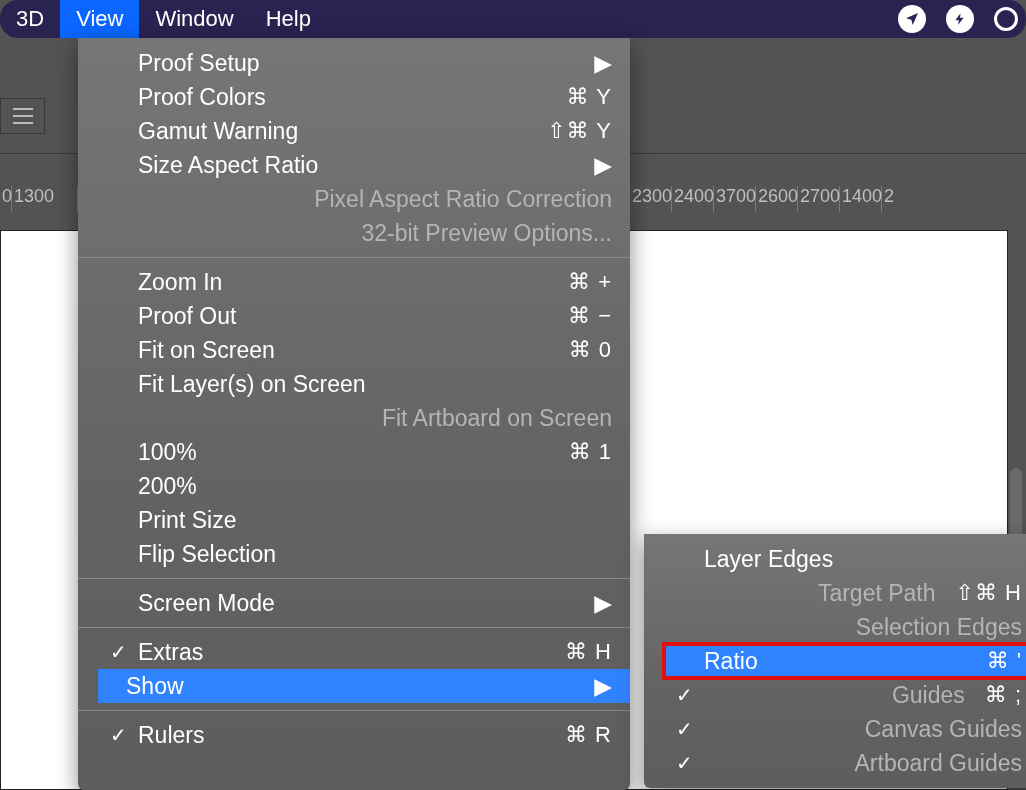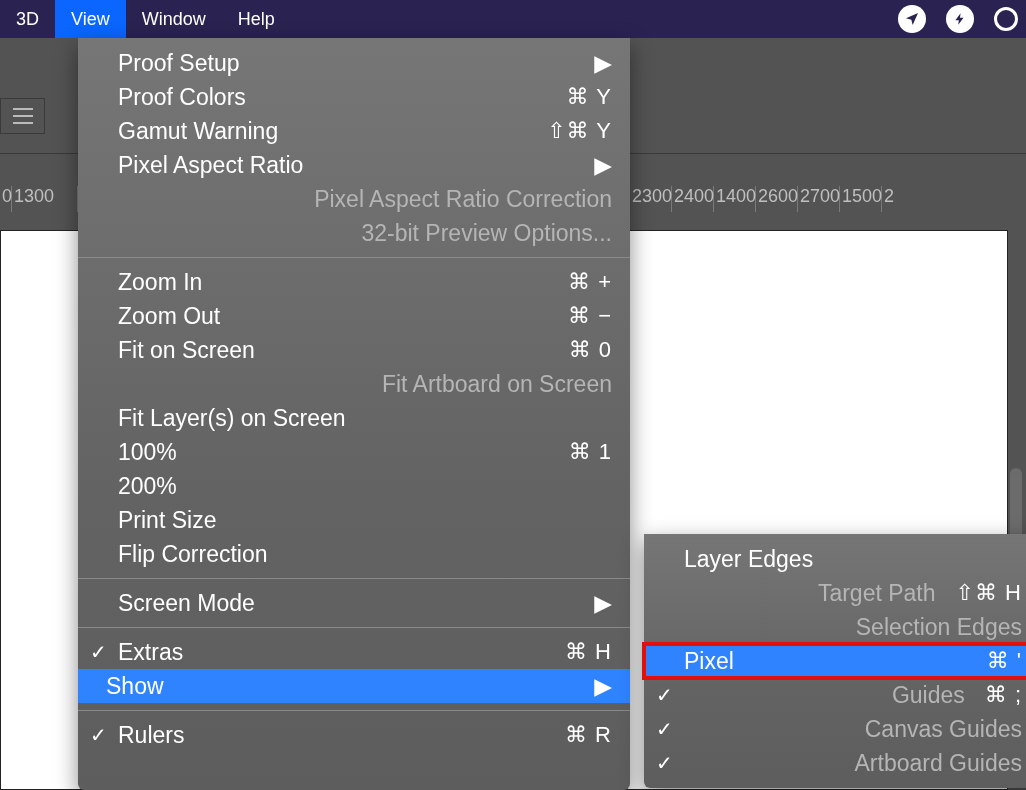--- a/index.html
+++ b/index.html
@@ -12,22 +12,23 @@
       position: relative;
     }
 
     
     .menubar {
       height: 38px;
       background: #2a2250;
       display: flex;
       align-items: center;
       color: #fff;
-      font-size: 18px;
+      font-size: 22px;
       font-weight: 400;
+      border-radius: 18px;
     }
     .menubar .item {
       padding: 0 16px;
       height: 100%;
       display: flex;
       align-items: center;
     }
     .menubar .item.active { background: #0a66ff; }
     .menubar .spacer { flex: 1; }
     .status-icons { display: flex; align-items: center; gap: 20px; padding-right: 8px; }
@@ -96,20 +97,21 @@
       box-shadow: 0 8px 22px rgba(0,0,0,.45);
       padding: 8px 0;
     }
     .menu .row {
       display: flex;
       align-items: center;
       height: 34px;
       padding: 0 18px 0 40px;
       white-space: nowrap;
       position: relative;
+      margin-left: 20px;
     }
     .menu .row .check {
       position: absolute; left: 12px; color: #fff; font-size: 20px;
     }
     .menu .row.disabled { color: #b5b5b5; text-align: right; }
     .menu .row .label { flex: 1; }
     .menu .row .shortcut { color: #fff; font-size: 22px; margin-left: 40px; letter-spacing: 1px; }
     .menu .row .arrow { color: #fff; }
     .menu .sep { height: 1px; background: #8a8a8a; margin: 7px 0; }
 
@@ -163,24 +165,24 @@
     </div>
 </div>
 
 <div class="ruler-wrap">
   <div class="ruler">
     <div class="tick" style="width:12px;">0</div>
     <div class="tick" style="width:66px;">1300</div>
     <div style="width:552px;"></div>
     <div class="tick">2300</div>
     <div class="tick">2400</div>
-    <div class="tick">1400</div>
+    <div class="tick">3700</div>
     <div class="tick">2600</div>
     <div class="tick">2700</div>
-    <div class="tick">1500</div>
+    <div class="tick">1400</div>
     <div class="tick" style="width:20px;border:none;">2</div>
   </div>
 </div>
 
 <div class="canvas"></div>
 <div class="scrollbar"></div>
 
 <div class="menu view">
   <div class="row">
     <span class="label">Proof Setup</span>
@@ -188,60 +190,60 @@
   </div>
   <div class="row">
     <span class="label">Proof Colors</span>
     <span class="shortcut">⌘ Y</span>
   </div>
   <div class="row">
     <span class="label">Gamut Warning</span>
     <span class="shortcut">⇧⌘ Y</span>
   </div>
   <div class="row">
-    <span class="label">Pixel Aspect Ratio</span>
+    <span class="label">Size Aspect Ratio</span>
     <span class="arrow">▶</span>
   </div>
   <div class="row disabled">
     <span class="label">Pixel Aspect Ratio Correction</span>
   </div>
   <div class="row disabled">
     <span class="label">32-bit Preview Options...</span>
   </div>
   <div class="sep"></div>
   <div class="row">
     <span class="label">Zoom In</span>
     <span class="shortcut">⌘ +</span>
   </div>
   <div class="row">
-    <span class="label">Zoom Out</span>
+    <span class="label">Proof Out</span>
     <span class="shortcut">⌘ −</span>
   </div>
   <div class="row">
     <span class="label">Fit on Screen</span>
     <span class="shortcut">⌘ 0</span>
   </div>
+  <div class="row">
+    <span class="label">Fit Layer(s) on Screen</span>
+  </div>
   <div class="row disabled">
     <span class="label">Fit Artboard on Screen</span>
-  </div>
-  <div class="row">
-    <span class="label">Fit Layer(s) on Screen</span>
   </div>
   <div class="row">
     <span class="label">100%</span>
     <span class="shortcut">⌘ 1</span>
   </div>
   <div class="row">
     <span class="label">200%</span>
   </div>
   <div class="row">
     <span class="label">Print Size</span>
   </div>
   <div class="row">
-    <span class="label">Flip Correction</span>
+    <span class="label">Flip Selection</span>
   </div>
   <div class="sep"></div>
   <div class="row">
     <span class="label">Screen Mode</span>
     <span class="arrow">▶</span>
   </div>
   <div class="sep"></div>
   <div class="row">
     <span class="check">✓</span>
     <span class="label">Extras</span>
@@ -264,21 +266,21 @@
     <span class="label">Layer Edges</span>
   </div>
   <div class="row disabled">
     <span class="label">Target Path</span>
     <span class="shortcut">⇧⌘ H</span>
   </div>
   <div class="row disabled">
     <span class="label">Selection Edges</span>
   </div>
   <div class="row redbox">
-    <span class="label">Pixel</span>
+    <span class="label">Ratio</span>
     <span class="shortcut">⌘ '</span>
   </div>
   <div class="row disabled">
     <span class="check">✓</span>
     <span class="label">Guides</span>
     <span class="shortcut">⌘ ;</span>
   </div>
   <div class="row disabled">
     <span class="check">✓</span>
     <span class="label">Canvas Guides</span>

